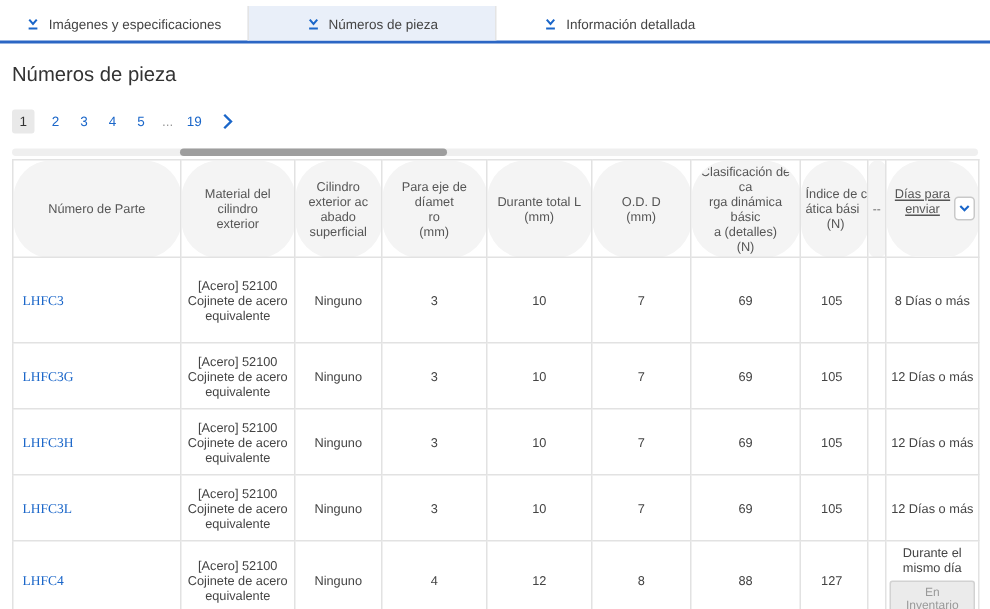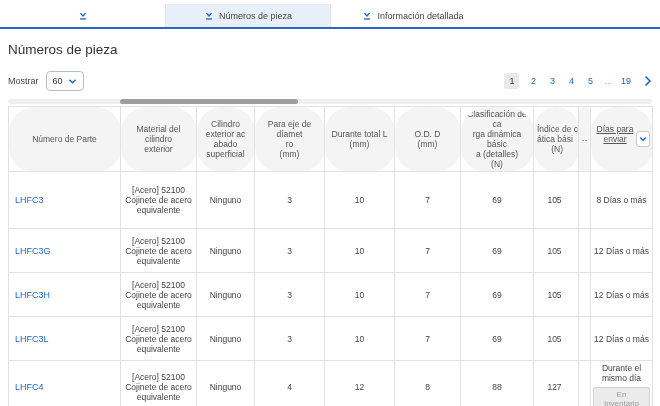--- a/index.html
+++ b/index.html
@@ -38,21 +38,21 @@
   table { margin:2px 8px 0 8px; width:644px; border-collapse:collapse; table-layout:fixed; }
   th, td { border:1px solid #e2e2e2; vertical-align:middle; text-align:center;
     white-space:pre-line; overflow:hidden; }
   thead tr { height:57px; }
   th { background:#f4f4f4; font-weight:400; font-size:8.5px; color:#555; padding:2px 1px;border-radius:25px; }
   th.col-static-h { text-align:left; padding-left:3px; white-space:pre; }
   th.col-sliver-h { font-size:8px; color:#666; }
   tbody td { font-size:8.5px; color:#444; padding:2px; }
   tr.r1 { height:57px; } tr.r2, tr.r3, tr.r4 { height:44px; } tr.r5 { height:48px; }
   td.part-cell { text-align:left; padding-left:6px; }
-  td.part-cell a { color:#1a66c9; font-size:9px; text-decoration:none; cursor:pointer; }
+  td.part-cell a { color:#1a66c9; font-size:9px; text-decoration:none; cursor:pointer;font-family:Liberation Serif, serif; }
   td.static-cell { text-align:center; padding-right:5px; }
   .days-head { position:relative; }
   .days-head-label { display:block; padding-right:13px;text-decoration:underline; }
   .days-filter-btn { position:absolute; right:2px; top:50%; transform:translateY(-50%);
     width:14px; height:16px; background:#fff; border:1px solid #c9c9c9; border-radius:3px;
     display:flex; align-items:center; justify-content:center; cursor:pointer; }
   .days-cell .badge { display:inline-block; margin-top:4px; padding:2px 6px; background:#ebebeb;
     border:1px solid #d2d2d2; border-radius:2px; color:#9a9a9a; font-size:8px; }
   .days-cell .badge:empty { display:none; }
 </style>
@@ -60,20 +60,21 @@
 <body>
 
 <div class="tabbar">
   <div class="tab">
     <span class="tab-icon">
       <svg width="10" height="10" viewBox="0 0 12 12">
           <polyline points="3,2.5 6,6 9,2.5" fill="none" stroke="#1a66c9" stroke-width="1.6"></polyline>
           <line x1="2.5" y1="9.5" x2="9.5" y2="9.5" stroke="#1a66c9" stroke-width="1.6"></line>
         </svg>
     </span>
+    <span>Imágenes y especificaciones</span>
   </div>
   <div class="tab active">
     <span class="tab-icon">
       <svg width="10" height="10" viewBox="0 0 12 12">
           <polyline points="3,2.5 6,6 9,2.5" fill="none" stroke="#1a66c9" stroke-width="1.6"></polyline>
           <line x1="2.5" y1="9.5" x2="9.5" y2="9.5" stroke="#1a66c9" stroke-width="1.6"></line>
         </svg>
     </span>
     <span>Números de pieza</span>
   </div>
@@ -84,31 +85,20 @@
           <line x1="2.5" y1="9.5" x2="9.5" y2="9.5" stroke="#1a66c9" stroke-width="1.6"></line>
         </svg>
     </span>
     <span>Información detallada</span>
   </div>
 </div>
 
 <h1 class="page-title">Números de pieza</h1>
 
 <div class="controls">
-  <div class="show-group">
-    <span>Mostrar</span>
-    <div class="select-box">
-      <span class="sel-val">60</span>
-      <span>
-        <svg class="chevron-svg" width="9" height="7" viewBox="0 0 10 7">
-            <polyline points="1.5,1.5 5,5 8.5,1.5" fill="none" stroke="#1a66c9" stroke-width="1.6"></polyline>
-          </svg>
-      </span>
-    </div>
-  </div>
   <div class="pagination">
     <span class="page-item current">1</span>
     <span class="page-item">2</span>
     <span class="page-item">3</span>
     <span class="page-item">4</span>
     <span class="page-item">5</span>
     <span class="page-ellipsis">...</span>
     <span class="page-item">19</span>
     <span class="page-next">
       <span>

